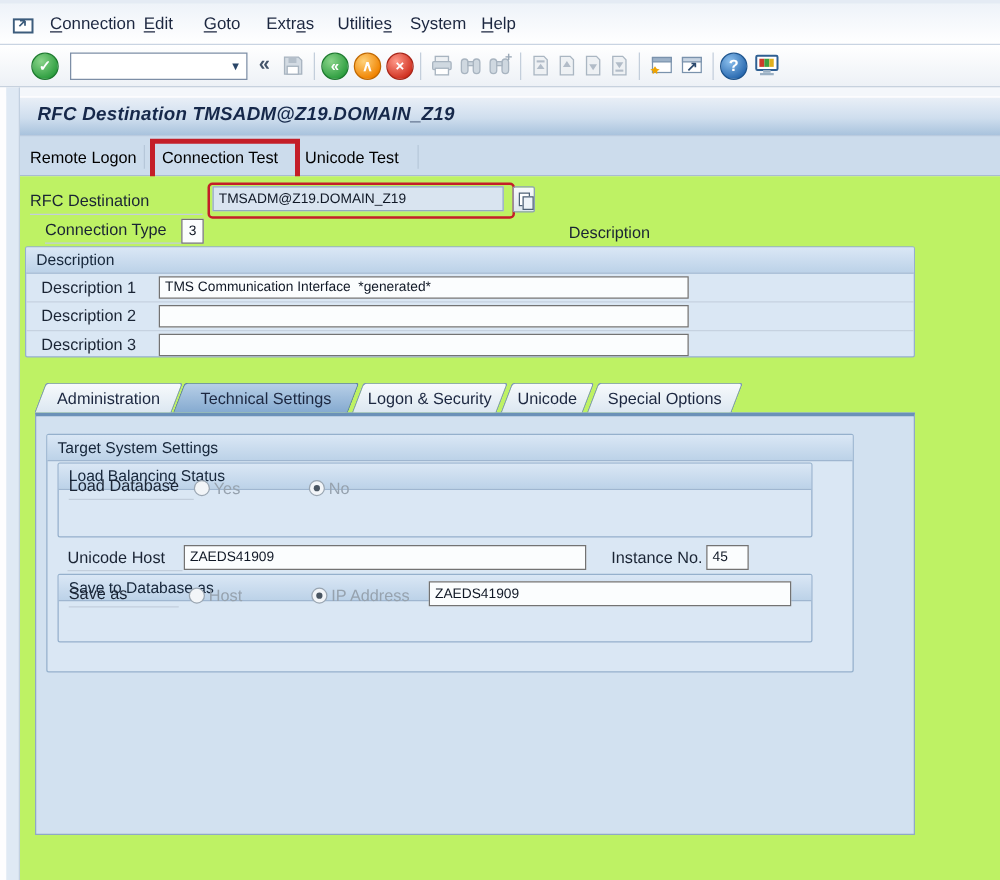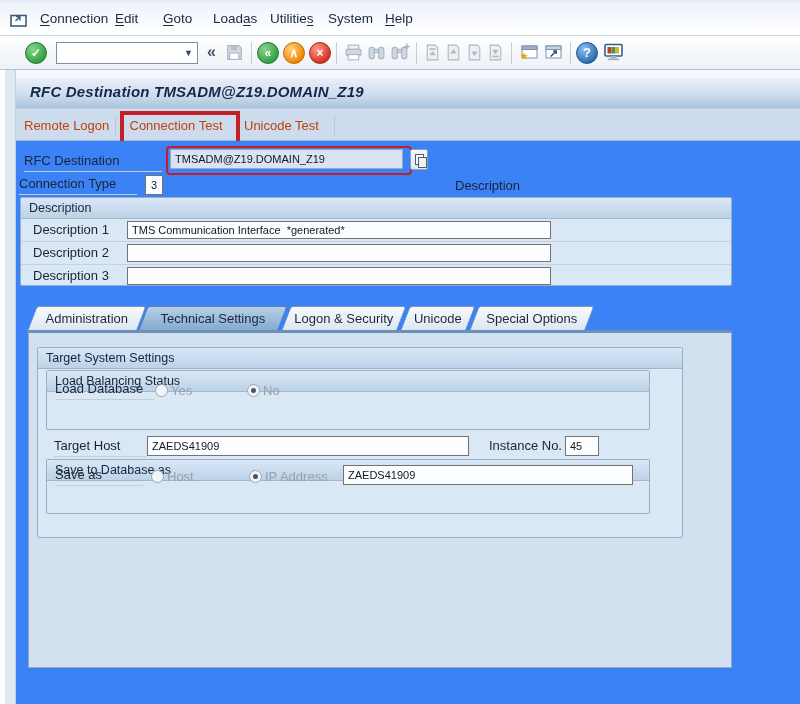--- a/index.html
+++ b/index.html
@@ -30,25 +30,25 @@
   .ticon{flex:none;margin:0 2px;display:flex;align-items:center;justify-content:center;}
   
   .band70{position:absolute;left:0;top:70px;width:800px;height:7px;background:#f4f7fb;}
   .strip-white{position:absolute;left:0;top:70px;width:5px;height:634px;background:#fdfdfe;}
   .strip-blue{position:absolute;left:5px;top:70px;width:11px;height:634px;background:#dfe9f4;border-right:1px solid #c2d0e0;box-sizing:border-box;}
   .titlebar{position:absolute;left:16px;top:77px;width:784px;height:31px;
             background:linear-gradient(#e9eff7 0%,#cfdeee 55%,#a9c3dd 100%);border-top:1px solid #fbfcfe;box-sizing:border-box;}
   .titlebar .title{position:absolute;left:14px;top:5px;font-size:15px;font-weight:bold;font-style:italic;color:#16284a;letter-spacing:.2px;}
   .apptoolbar{position:absolute;left:16px;top:108px;width:784px;height:33px;box-sizing:border-box;
               background:#ccdcec;border-top:1px solid #bacbdf;border-bottom:1px solid #a9bcd0;}
-  .appbtn{position:absolute;top:6px;height:21px;line-height:21px;font-size:13px;color:#c2410c;cursor:default;}
+  .appbtn{position:absolute;top:6px;height:21px;line-height:21px;font-size:13px;color:#000000;cursor:default;}
   .asep{position:absolute;top:7px;width:1px;height:19px;background:#b6c7d9;}
   .red-box{position:absolute;left:104px;top:2px;width:112px;height:27px;border:4px solid #c41e28;box-sizing:content-box;}
   
-  .content{position:absolute;left:16px;top:141px;width:784px;height:563px;background:#3b82f6;}
+  .content{position:absolute;left:16px;top:141px;width:784px;height:563px;background:#bef264;}
   .lbl{position:absolute;font-size:13px;color:#1a2434;white-space:nowrap;}
   .lbl.ul{border-bottom:1px solid #c2cedc;}
   .tf{position:absolute;background:#fbfdfe;border:1px solid #737373;font-size:11px;color:#101826;
       box-sizing:border-box;padding:0 4px;white-space:pre;overflow:hidden;}
   .tf-blue{background:#d9e4f0;border-color:#93a8c2;}
   .red-corners{position:absolute;border:2px solid #c41e28;border-radius:4px;}
   .copybtn{position:absolute;width:18px;height:21px;box-sizing:border-box;border:1px solid #8ca0b8;border-radius:2px;
            background:linear-gradient(#f8fafc,#dde6ee);}
   .copybtn .p1{position:absolute;left:4px;top:4px;width:7px;height:9px;border:1px solid #4e6076;background:#fff;}
   .copybtn .p2{position:absolute;left:7px;top:7px;width:7px;height:9px;border:1px solid #4e6076;background:#eef3f8;}
@@ -78,21 +78,21 @@
   <div class="menubar">
     <span class="sap-screen-icon">
       <svg width="18" height="16" viewBox="0 0 18 16">
         <rect x="1" y="3.5" width="15" height="10.5" fill="#fff" stroke="#3c5c7c" stroke-width="1.6"></rect>
         <path d="M5.5 9 L10 4.5 M10 4.5 h-4 M10 4.5 v4" stroke="#3c5c7c" stroke-width="1.4" fill="none"></path>
       </svg>
     </span>
     <span class="menu-item" style="left:40px"><span></span><span class="ul">C</span><span>onnection</span></span>
     <span class="menu-item" style="left:115px"><span></span><span class="ul">E</span><span>dit</span></span>
     <span class="menu-item" style="left:163px"><span></span><span class="ul">G</span><span>oto</span></span>
-    <span class="menu-item" style="left:213px"><span>Load</span><span class="ul">a</span><span>s</span></span>
+    <span class="menu-item" style="left:213px"><span>Extr</span><span class="ul">a</span><span>s</span></span>
     <span class="menu-item" style="left:270px"><span>Utilitie</span><span class="ul">s</span><span></span></span>
     <span class="menu-item" style="left:328px"><span>System</span><span class="ul"></span><span></span></span>
     <span class="menu-item" style="left:385px"><span></span><span class="ul">H</span><span>elp</span></span>
   </div>
 
   <div class="toolbar">
     <span class="cbtn green">
         <span>✓</span>
       </span>
     <span class="cmd">
@@ -218,21 +218,21 @@
   <div class="content">
 
     <div class="lbl ul" style="left:8px;top:10px;width:138px;height:20px;line-height:20px">RFC Destination</div>
     <div class="red-corners" style="left:150px;top:5px;width:242px;height:25px"></div>
     <div class="tf tf-blue" style="left:154px;top:8px;width:233px;height:20px;line-height:18px">TMSADM@Z19.DOMAIN_Z19</div>
     <div class="copybtn" style="left:394px;top:8px">
       <span class="p1"></span>
         <span class="p2"></span>
     </div>
 
-    <div class="lbl ul" style="left:3px;top:33px;width:118px;height:20px;line-height:20px">Connection Type</div>
+    <div class="lbl ul" style="left:20px;top:33px;width:118px;height:20px;line-height:20px">Connection Type</div>
     <div class="tf" style="left:129px;top:34px;width:18px;height:20px;line-height:18px;text-align:center;padding:0">3</div>
     <div class="lbl" style="left:439px;top:37px">Description</div>
 
     <div class="gbox" style="left:4px;top:56px;width:712px;height:89px">
       <div class="ghead">Description</div>
       <div class="drow">
         <span class="lbl" style="left:12px;top:0;line-height:22px">Description 1</span>
         <span class="tf" style="left:106px;top:2px;width:424px;height:18px;line-height:16px">TMS Communication Interface  *generated*</span>
       </div>
       <div class="drow">
@@ -270,21 +270,21 @@
 
         <div class="gbox" style="left:8px;top:22px;width:604px;height:60px">
           <div class="ghead">Load Balancing Status</div>
           <span class="lbl ul" style="left:8px;top:8px;width:100px;height:20px;line-height:20px">Load Database</span>
           <span class="radio" style="left:108px;top:13px"></span>
           <span class="rlabel" style="left:124px;top:12px">Yes</span>
           <span class="radio sel" style="left:200px;top:13px"></span>
           <span class="rlabel" style="left:216px;top:12px">No</span>
         </div>
 
-        <span class="lbl ul" style="left:16px;top:88px;width:92px;height:20px;line-height:20px">Target Host</span>
+        <span class="lbl ul" style="left:16px;top:88px;width:92px;height:20px;line-height:20px">Unicode Host</span>
         <span class="tf" style="left:109px;top:88px;width:322px;height:20px;line-height:18px">ZAEDS41909</span>
         <span class="lbl" style="left:451px;top:90px">Instance No.</span>
         <span class="tf" style="left:527px;top:88px;width:34px;height:20px;line-height:18px">45</span>
 
         <div class="gbox" style="left:8px;top:111px;width:604px;height:55px">
           <div class="ghead">Save to Database as</div>
           <span class="lbl ul" style="left:8px;top:5px;width:88px;height:20px;line-height:20px">Save as</span>
           <span class="radio" style="left:104px;top:10px"></span>
           <span class="rlabel" style="left:120px;top:9px">Host</span>
           <span class="radio sel" style="left:202px;top:10px"></span>

